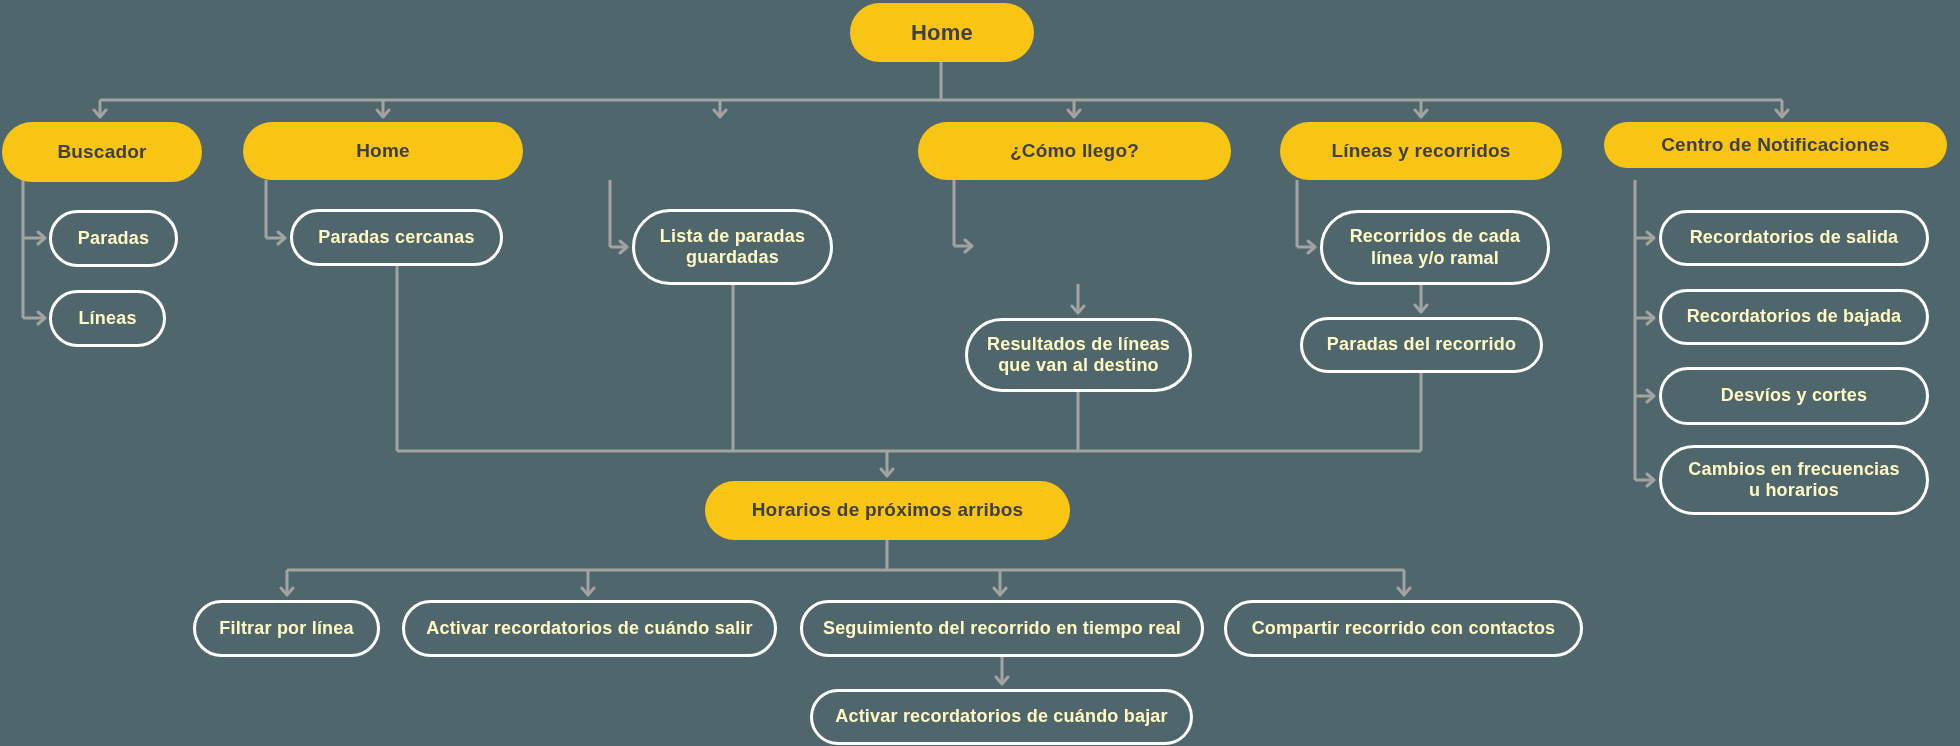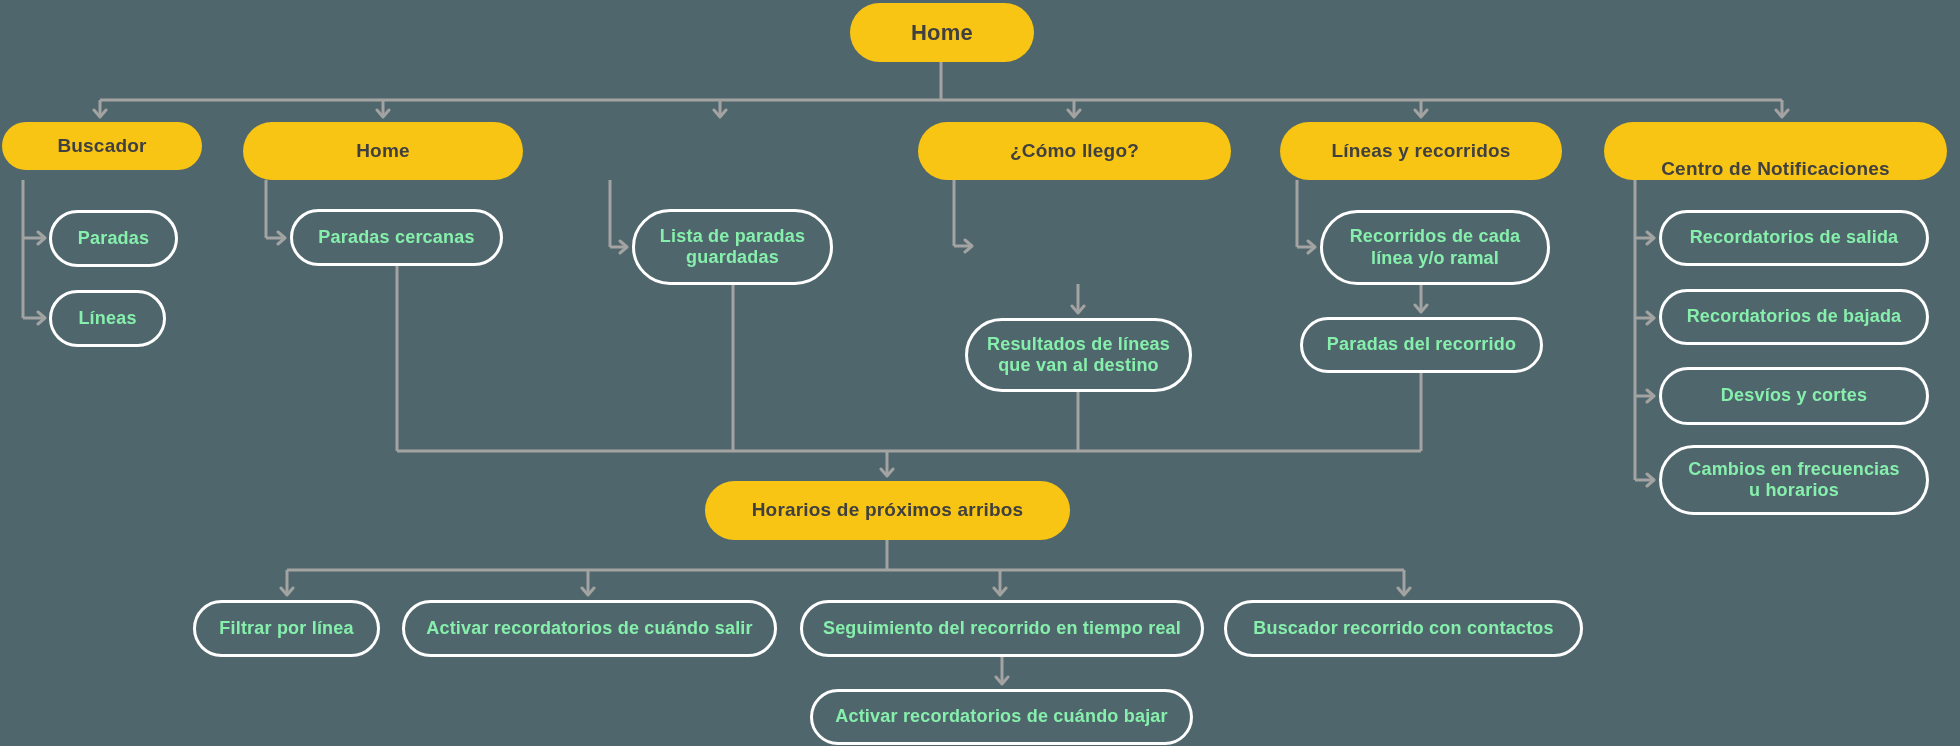--- a/index.html
+++ b/index.html
@@ -16,21 +16,21 @@
     display:flex;align-items:center;justify-content:center;
     text-align:center;
     font-weight:700;
     border-radius:999px;
     box-sizing:border-box;
     font-size:19px;
     line-height:1.18;
     letter-spacing:0.2px;
   }
   .node.yellow{background:#F8C514;color:#404040;}
-  .node.outline{border:3px solid #FFFFFF;color:#86efac;background:transparent;}
+  .node.outline{border:3px solid #FFFFFF;color:#fef9c3;background:transparent;}
   .node.home{font-size:22px;}
   .node.nw{white-space:nowrap;font-size:18px;}
   .node.two{font-size:18px;padding:0 14px;}
   .node.two-tight{font-size:18px;padding:4px 24px;}
 </style>
 </head>
 <body>
 
 <div class="stage">
 
@@ -82,33 +82,33 @@
       <path d="M1000,570 V594" marker-end="url(#arrow)"></path>
       <path d="M1404,570 V594" marker-end="url(#arrow)"></path>
       <path d="M1002,657 V683" marker-end="url(#arrow)"></path>
     </g>
   </svg>
 
   <div class="node yellow home" style="left:850px;top:3px;width:184px;height:59px;">
     <span>Home</span>
   </div>
 
-  <div class="node yellow" style="left:2px;top:122px;width:200px;height:48px;">
+  <div class="node yellow" style="left:2px;top:122px;width:200px;height:60px;">
     <span>Buscador</span>
   </div>
   <div class="node yellow" style="left:243px;top:122px;width:280px;height:58px;">
     <span>Home</span>
   </div>
   <div class="node yellow" style="left:918px;top:122px;width:313px;height:58px;">
     <span>¿Cómo llego?</span>
   </div>
   <div class="node yellow" style="left:1280px;top:122px;width:282px;height:58px;">
     <span>Líneas y recorridos</span>
   </div>
-  <div class="node yellow" style="left:1604px;top:122px;width:343px;height:58px;align-items:flex-end;">
+  <div class="node yellow" style="left:1604px;top:122px;width:343px;height:46px;">
     <span>Centro de Notificaciones</span>
   </div>
 
   <div class="node outline nw" style="left:49px;top:210px;width:129px;height:57px;">
     <span>Paradas</span>
   </div>
   <div class="node outline nw" style="left:49px;top:290px;width:117px;height:57px;">
     <span>Líneas</span>
   </div>
 
@@ -151,20 +151,20 @@
   <div class="node outline nw" style="left:193px;top:600px;width:187px;height:57px;">
     <span>Filtrar por línea</span>
   </div>
   <div class="node outline nw" style="left:402px;top:600px;width:375px;height:57px;">
     <span>Activar recordatorios de cuándo salir</span>
   </div>
   <div class="node outline nw" style="left:800px;top:600px;width:404px;height:57px;">
     <span>Seguimiento del recorrido en tiempo real</span>
   </div>
   <div class="node outline nw" style="left:1224px;top:600px;width:359px;height:57px;">
-    <span>Buscador recorrido con contactos</span>
+    <span>Compartir recorrido con contactos</span>
   </div>
 
   <div class="node outline nw" style="left:810px;top:689px;width:383px;height:56px;">
     <span>Activar recordatorios de cuándo bajar</span>
   </div>
 
 </div>
 
 </body></html>

